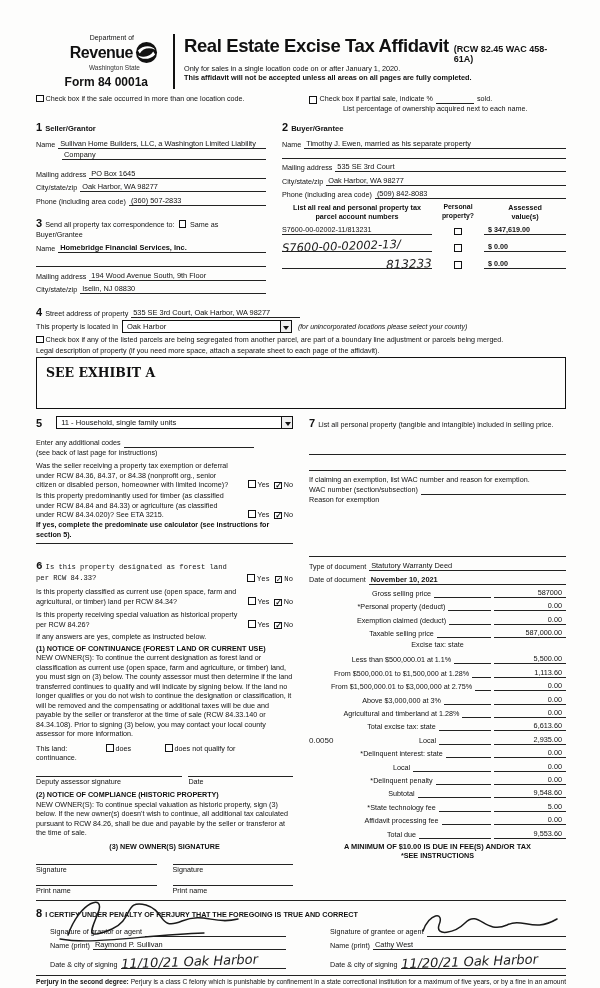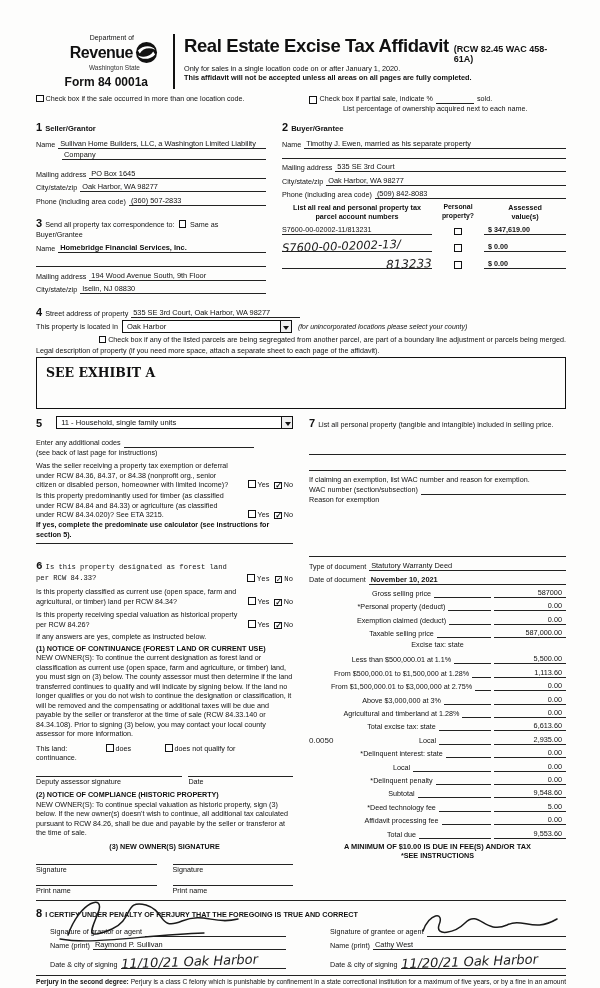--- a/index.html
+++ b/index.html
@@ -220,21 +220,21 @@
         <span class="fill" style="border-bottom:none;"></span>
       </div>
     <div class="fs" style="display:flex; align-items:center; margin-top:2px;">
       <span>This property is located in</span>
       <span class="select" style="width:170px; margin-left:4px;">
         <span class="sv">Oak Harbor</span>
         <span class="arr"></span>
       </span>
       <span class="it" style="margin-left:6px; font-size:6.9px;">(for unincorporated locations please select your county)</span>
     </div>
-    <div class="fs" style="margin-top:2px;text-align:right;"><span class="cb"></span> <span>Check box if any of the listed parcels are being segregated from another parcel, are part of a boundary line adjustment or parcels being merged.</span></div>
+    <div class="fs" style="margin-top:2px;"><span class="cb"></span> <span>Check box if any of the listed parcels are being segregated from another parcel, are part of a boundary line adjustment or parcels being merged.</span></div>
     <div class="fs" style="margin-top:1px;">Legal description of property (if you need more space, attach a separate sheet to each page of the affidavit).</div>
     <div class="legalbox">
       <span class="lv">SEE EXHIBIT A</span>
     </div>
   </div>
 
   <div class="cols2" style="margin-top:7px;">
 
     <div>
       <div style="display:flex; align-items:center;">
@@ -431,21 +431,21 @@
             <span class="tval">0.00</span>
           </div>
         <div class="trow">
             <span class="tfill" style="border:none;"></span>
             <span class="tlabel">Subtotal</span>
             <span class="tfill"></span>
             <span class="tval">9,548.60</span>
           </div>
         <div class="trow">
             <span class="tfill" style="border:none;"></span>
-            <span class="tlabel">*Deed technology fee</span>
+            <span class="tlabel">*State technology fee</span>
             <span class="tfill"></span>
             <span class="tval">5.00</span>
           </div>
         <div class="trow">
             <span class="tfill" style="border:none;"></span>
             <span class="tlabel">Affidavit processing fee</span>
             <span class="tfill"></span>
             <span class="tval">0.00</span>
           </div>
         <div class="trow">

